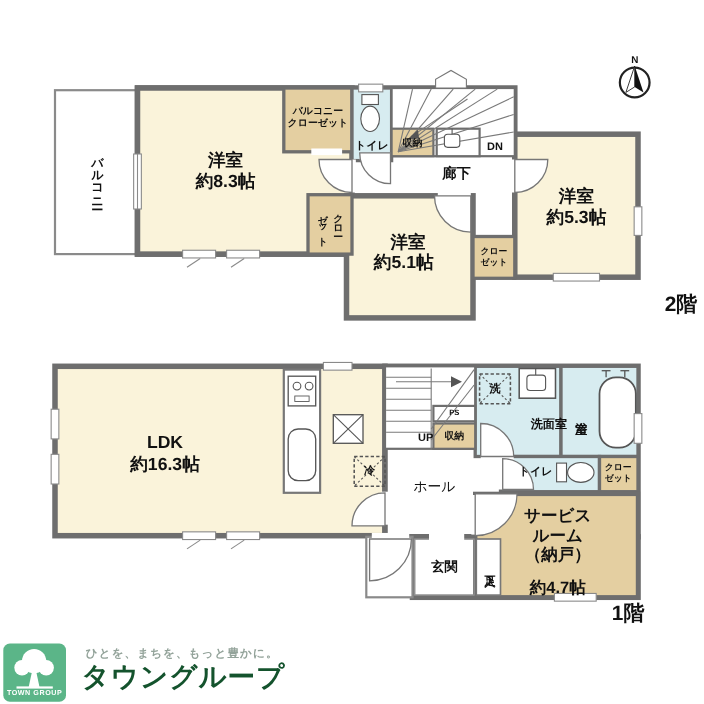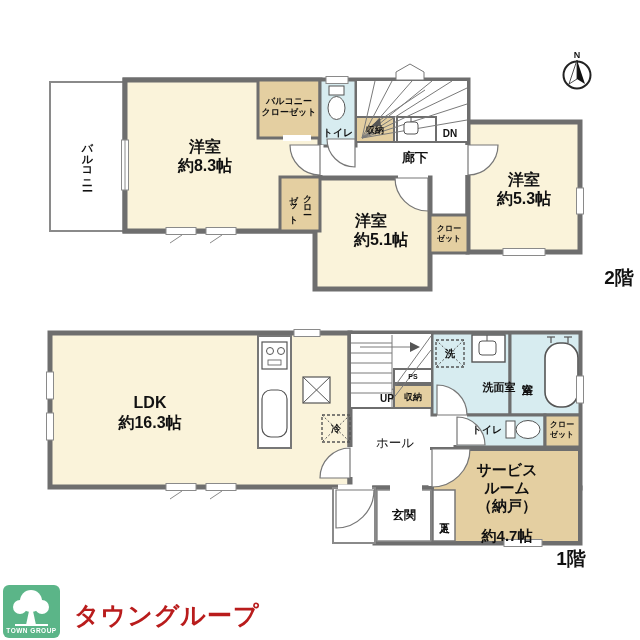--- a/index.html
+++ b/index.html
@@ -212,21 +212,21 @@
 <div class="lbl xs" style="left:289px;top:112px;">クローゼット</div>
 <div class="lbl sm" style="left:338px;top:133px;">トイレ</div>
 <div class="lbl xs" style="left:375px;top:130px;">収納</div>
 <div class="lbl sm" style="left:450px;top:134px;">DN</div>
 <div class="lbl" style="left:415px;top:157px;font-size:13px;font-weight:600;">廊下</div>
 <div class="vcols" style="left:300px;top:204px;">
   <span>クロー</span>
   <span>ゼット</span>
 </div>
 <div class="lbl room-big" style="left:371px;top:221px;">洋室</div>
-<div class="lbl room-big" style="left:381px;top:240px;text-align:right;">約5.1帖</div>
+<div class="lbl room-big" style="left:367px;top:240px;text-align:right;">約5.1帖</div>
 <div class="lbl xxs" style="left:449px;top:229px;">クロー</div>
 <div class="lbl xxs" style="left:449px;top:239px;">ゼット</div>
 <div class="lbl room-big" style="left:524px;top:180px;">洋室</div>
 <div class="lbl room-big" style="left:524px;top:199px;">約5.3帖</div>
 <div class="lbl floor-lab" style="left:571px;top:277px;margin-left:48px;">2階</div>
 <div class="lbl" style="left:577px;top:55px;font-size:9px;font-weight:700;">N</div>
 
 <div class="lbl room-big" style="left:150px;top:403px;">LDK</div>
 <div class="lbl room-big" style="left:150px;top:423px;">約16.3帖</div>
 <div class="lbl sm" style="left:336px;top:429px;">冷</div>
@@ -252,16 +252,17 @@
   <div id="logo-square" style="background:#5bb588;">
     <svg width="57" height="40" viewBox="0 0 57 40" style="position:absolute;left:0;top:2px;">
       <circle cx="28" cy="14" r="11" fill="#fff"></circle>
       <circle cx="17" cy="20" r="7" fill="#fff"></circle>
       <circle cx="39" cy="20" r="7" fill="#fff"></circle>
       <polygon points="26,24 30,24 33,38 23,38" fill="#fff"></polygon>
       <rect x="12" y="37" width="33" height="2" fill="#fff"></rect>
     </svg>
     <div id="logo-mark-text">TOWN GROUP</div>
   </div>
-  <div id="logo-brand" style="color:#b91c1c;">タウングループ</div>
+  <div id="logo-tagline" style="color:#93a39a;">ひとを、まちを、もっと豊かに。</div>
+  <div id="logo-brand" style="color:#14532d;">タウングループ</div>
 </div>
 
 </div>
 
 </body></html>

